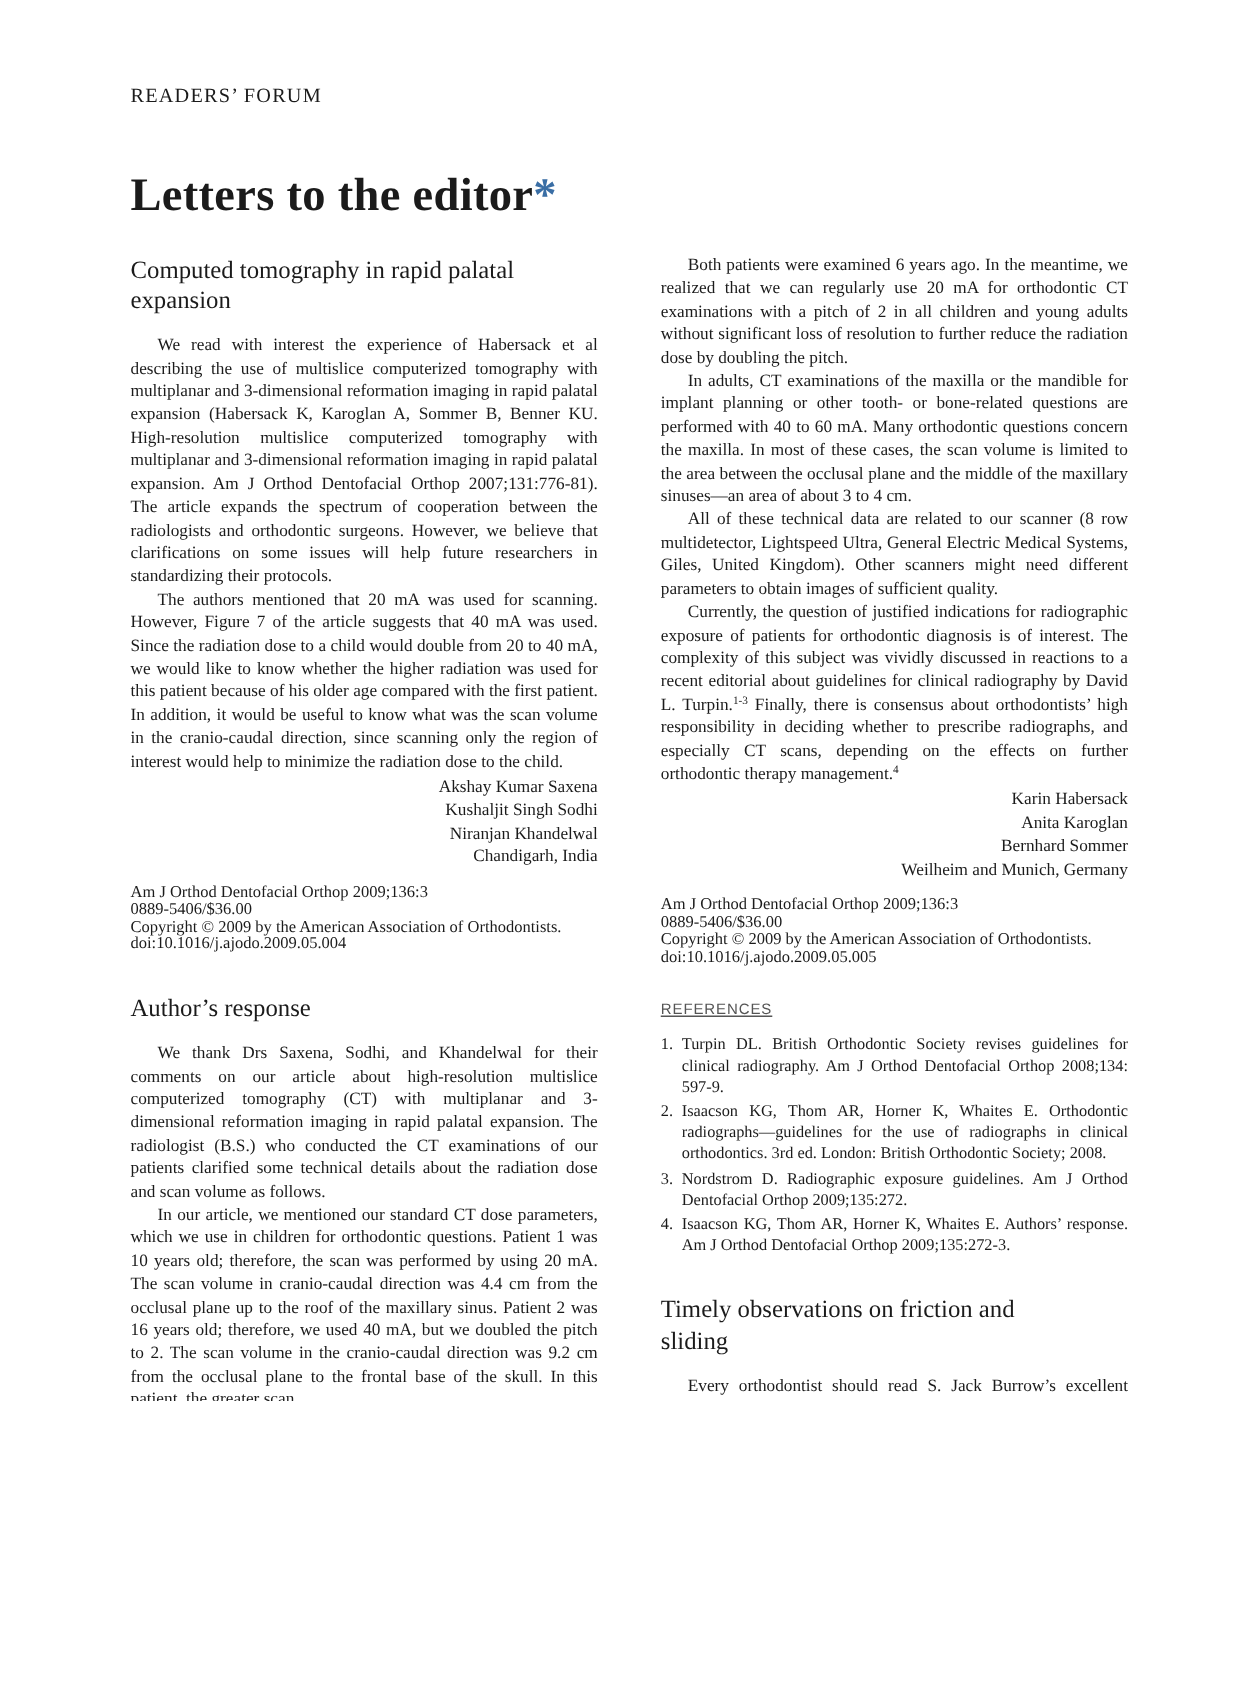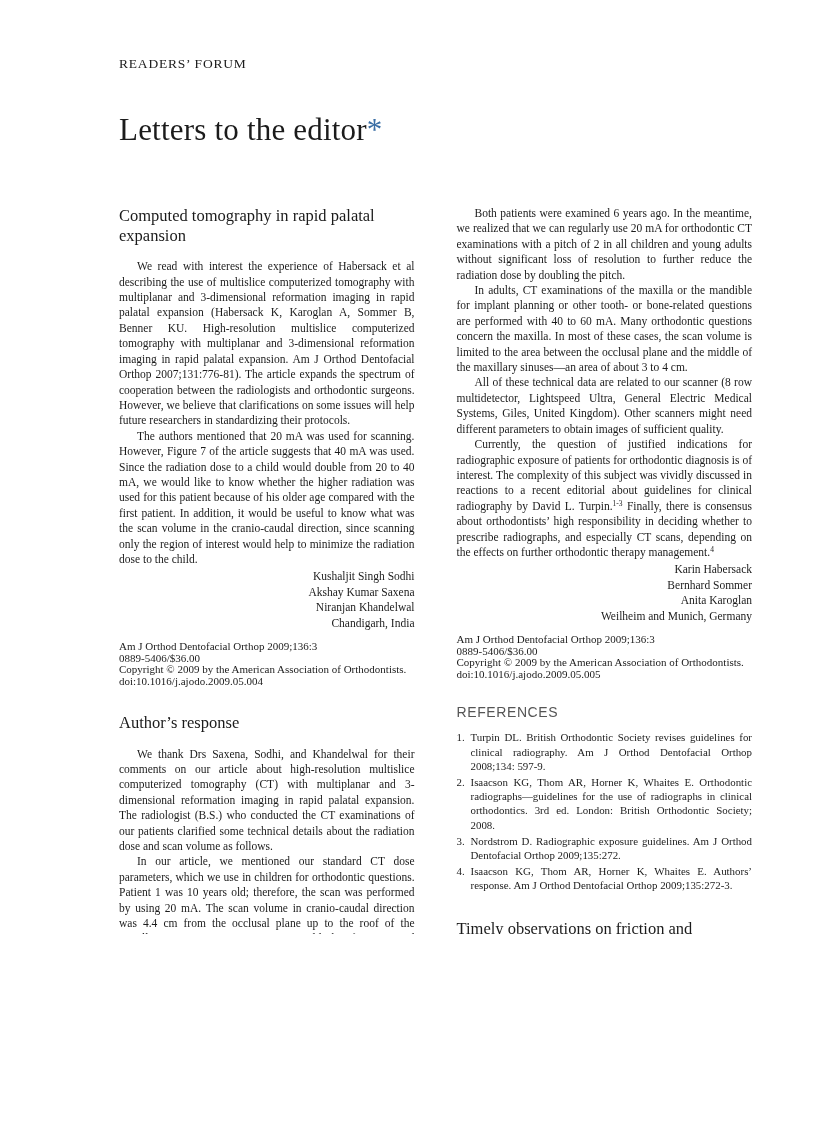--- a/index.html
+++ b/index.html
@@ -4,37 +4,37 @@
 <style>
   html, body { margin: 0; padding: 0; background: #ffffff; }
   .page {
     position: relative;
     width: 838px;
     height: 934px;
     background: #ffffff;
     color: #1b1b1b;
     font-family: "Liberation Serif", serif;
     box-sizing: border-box;
-    padding: 56px 86px 0 119px;
+    padding: 56px 86px 0 87px;
     overflow: hidden;
   }
   .running-head {
     font-size: 13.5px;
     letter-spacing: 0.8px;
     font-weight: normal;
   }
   h1.title {
     margin: 40px 0 0 0;
     font-size: 31px;
-    font-weight: normal;
+    font-weight: bold;
     letter-spacing: 0.2px;
   }
   h1.title .asterisk { color: #3a6ea5; }
   .columns {
-    margin-top: 58px;
+    margin-top: 22px;
     display: flex;
     gap: 42px;
   }
   .col { width: 318px; }
   h2.letter-heading {
     font-size: 16.5px;
     font-weight: normal;
     line-height: 1.22;
     margin: 0 0 13px 0;
   }
@@ -56,23 +56,24 @@
     text-align: right;
   }
   .citation {
     margin: 2px 0 0 0;
     font-size: 11px;
     line-height: 11.6px;
   }
   .ref-heading {
     margin: 24px 0 10px 0;
     font-family: "Liberation Sans", sans-serif;
-    font-size: 14px;
+    font-size: 10px;
     letter-spacing: 0.6px;
     color: #555555;
+    text-decoration: underline;
   }
   .ref {
     display: flex;
     font-size: 10.9px;
     line-height: 14.2px;
     margin: 0 0 2px 0;
   }
   .ref-num { width: 14px; flex-shrink: 0; }
   .ref-text { flex: 1; text-align: justify; }
   .footnote {
@@ -99,22 +100,22 @@
 
   <div class="columns">
 
     <div class="col">
       <h2 class="letter-heading">Computed tomography in rapid palatal expansion</h2>
 
       <p class="body-par">We read with interest the experience of Habersack et al describing the use of multislice computerized tomography with multiplanar and 3-dimensional reformation imaging in rapid palatal expansion (Habersack K, Karoglan A, Sommer B, Benner KU. High-resolution multislice computerized tomography with multiplanar and 3-dimensional reformation imaging in rapid palatal expansion. Am J Orthod Dentofacial Orthop 2007;131:776-81). The article expands the spectrum of cooperation between the radiologists and orthodontic surgeons. However, we believe that clarifications on some issues will help future researchers in standardizing their protocols.</p>
       <p class="body-par">The authors mentioned that 20 mA was used for scanning. However, Figure 7 of the article suggests that 40 mA was used. Since the radiation dose to a child would double from 20 to 40 mA, we would like to know whether the higher radiation was used for this patient because of his older age compared with the first patient. In addition, it would be useful to know what was the scan volume in the cranio-caudal direction, since scanning only the region of interest would help to minimize the radiation dose to the child.</p>
 
       <div class="signature">
+        <div>Akshay Kumar Saxena</div>
         <div>Kushaljit Singh Sodhi</div>
-        <div>Akshay Kumar Saxena</div>
         <div>Niranjan Khandelwal</div>
         <div>Chandigarh, India</div>
       </div>
 
       <div class="citation">
         <div>Am J Orthod Dentofacial Orthop 2009;136:3</div>
         <div>0889-5406/$36.00</div>
         <div>Copyright © 2009 by the American Association of Orthodontists.</div>
         <div>doi:10.1016/j.ajodo.2009.05.004</div>
       </div>
@@ -127,22 +128,22 @@
     </div>
 
     <div class="col">
       <p class="body-par">Both patients were examined 6 years ago. In the meantime, we realized that we can regularly use 20 mA for orthodontic CT examinations with a pitch of 2 in all children and young adults without significant loss of resolution to further reduce the radiation dose by doubling the pitch.</p>
       <p class="body-par">In adults, CT examinations of the maxilla or the mandible for implant planning or other tooth- or bone-related questions are performed with 40 to 60 mA. Many orthodontic questions concern the maxilla. In most of these cases, the scan volume is limited to the area between the occlusal plane and the middle of the maxillary sinuses—an area of about 3 to 4 cm.</p>
       <p class="body-par">All of these technical data are related to our scanner (8 row multidetector, Lightspeed Ultra, General Electric Medical Systems, Giles, United Kingdom). Other scanners might need different parameters to obtain images of sufficient quality.</p>
       <p class="body-par"><span>Currently, the question of justified indications for radiographic exposure of patients for orthodontic diagnosis is of interest. The complexity of this subject was vividly discussed in reactions to a recent editorial about guidelines for clinical radiography by David L. Turpin.</span><sup>1-3</sup><span> Finally, there is consensus about orthodontists’ high responsibility in deciding whether to prescribe radiographs, and especially CT scans, depending on the effects on further orthodontic therapy management.</span><sup>4</sup></p>
 
       <div class="signature">
         <div>Karin Habersack</div>
+        <div>Anita Karoglan</div>
         <div>Bernhard Sommer</div>
-        <div>Anita Karoglan</div>
         <div>Weilheim and Munich, Germany</div>
       </div>
 
       <div class="citation">
         <div>Am J Orthod Dentofacial Orthop 2009;136:3</div>
         <div>0889-5406/$36.00</div>
         <div>Copyright © 2009 by the American Association of Orthodontists.</div>
         <div>doi:10.1016/j.ajodo.2009.05.005</div>
       </div>
 

